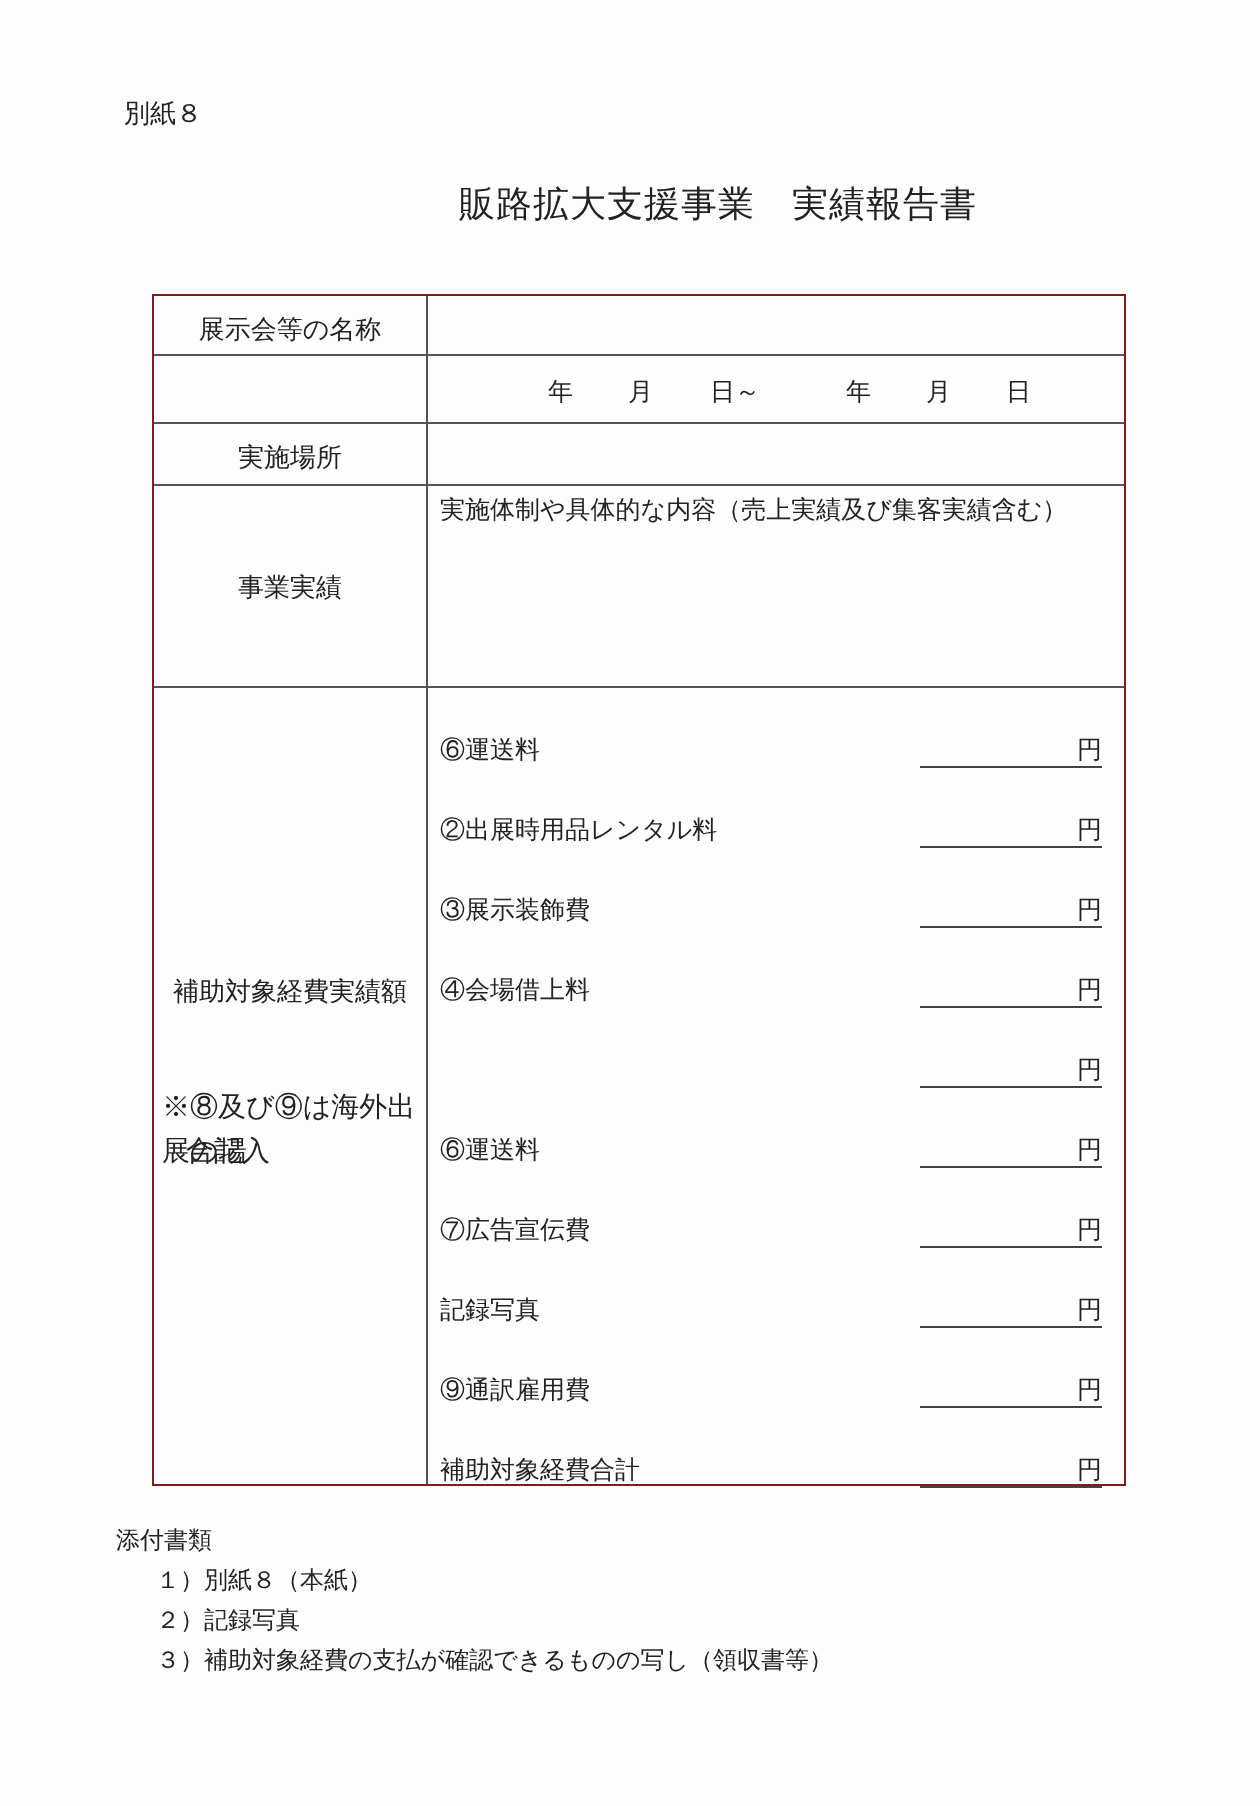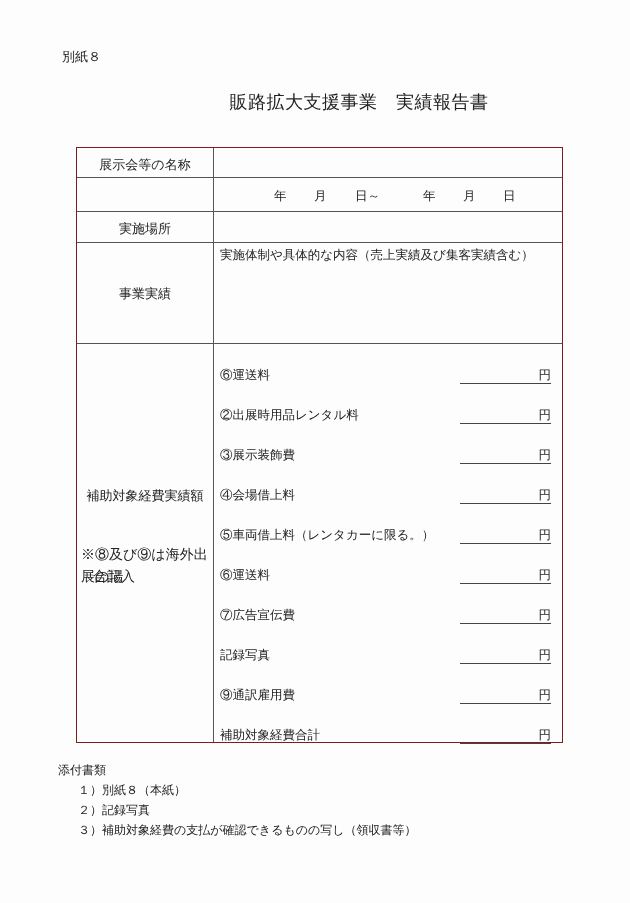--- a/index.html
+++ b/index.html
@@ -65,21 +65,20 @@
 
   <div class="item" style="top:259px">②出展時用品レンタル料</div>
   <div class="amt" style="top:259px"><span>円</span></div>
 
   <div class="item" style="top:299px">③展示装飾費</div>
   <div class="amt" style="top:299px"><span>円</span></div>
 
   <div class="item" style="top:339px">④会場借上料</div>
   <div class="amt" style="top:339px"><span>円</span></div>
 
-  <div class="item" style="top:379px">⑤車両借上料（レンタカーに限る。）</div>
   <div class="amt" style="top:379px"><span>円</span></div>
 
   <div class="item" style="top:419px">⑥運送料</div>
   <div class="amt" style="top:419px"><span>円</span></div>
 
   <div class="item" style="top:459px">⑦広告宣伝費</div>
   <div class="amt" style="top:459px"><span>円</span></div>
 
   <div class="item" style="top:499px">記録写真</div>
   <div class="amt" style="top:499px"><span>円</span></div>

